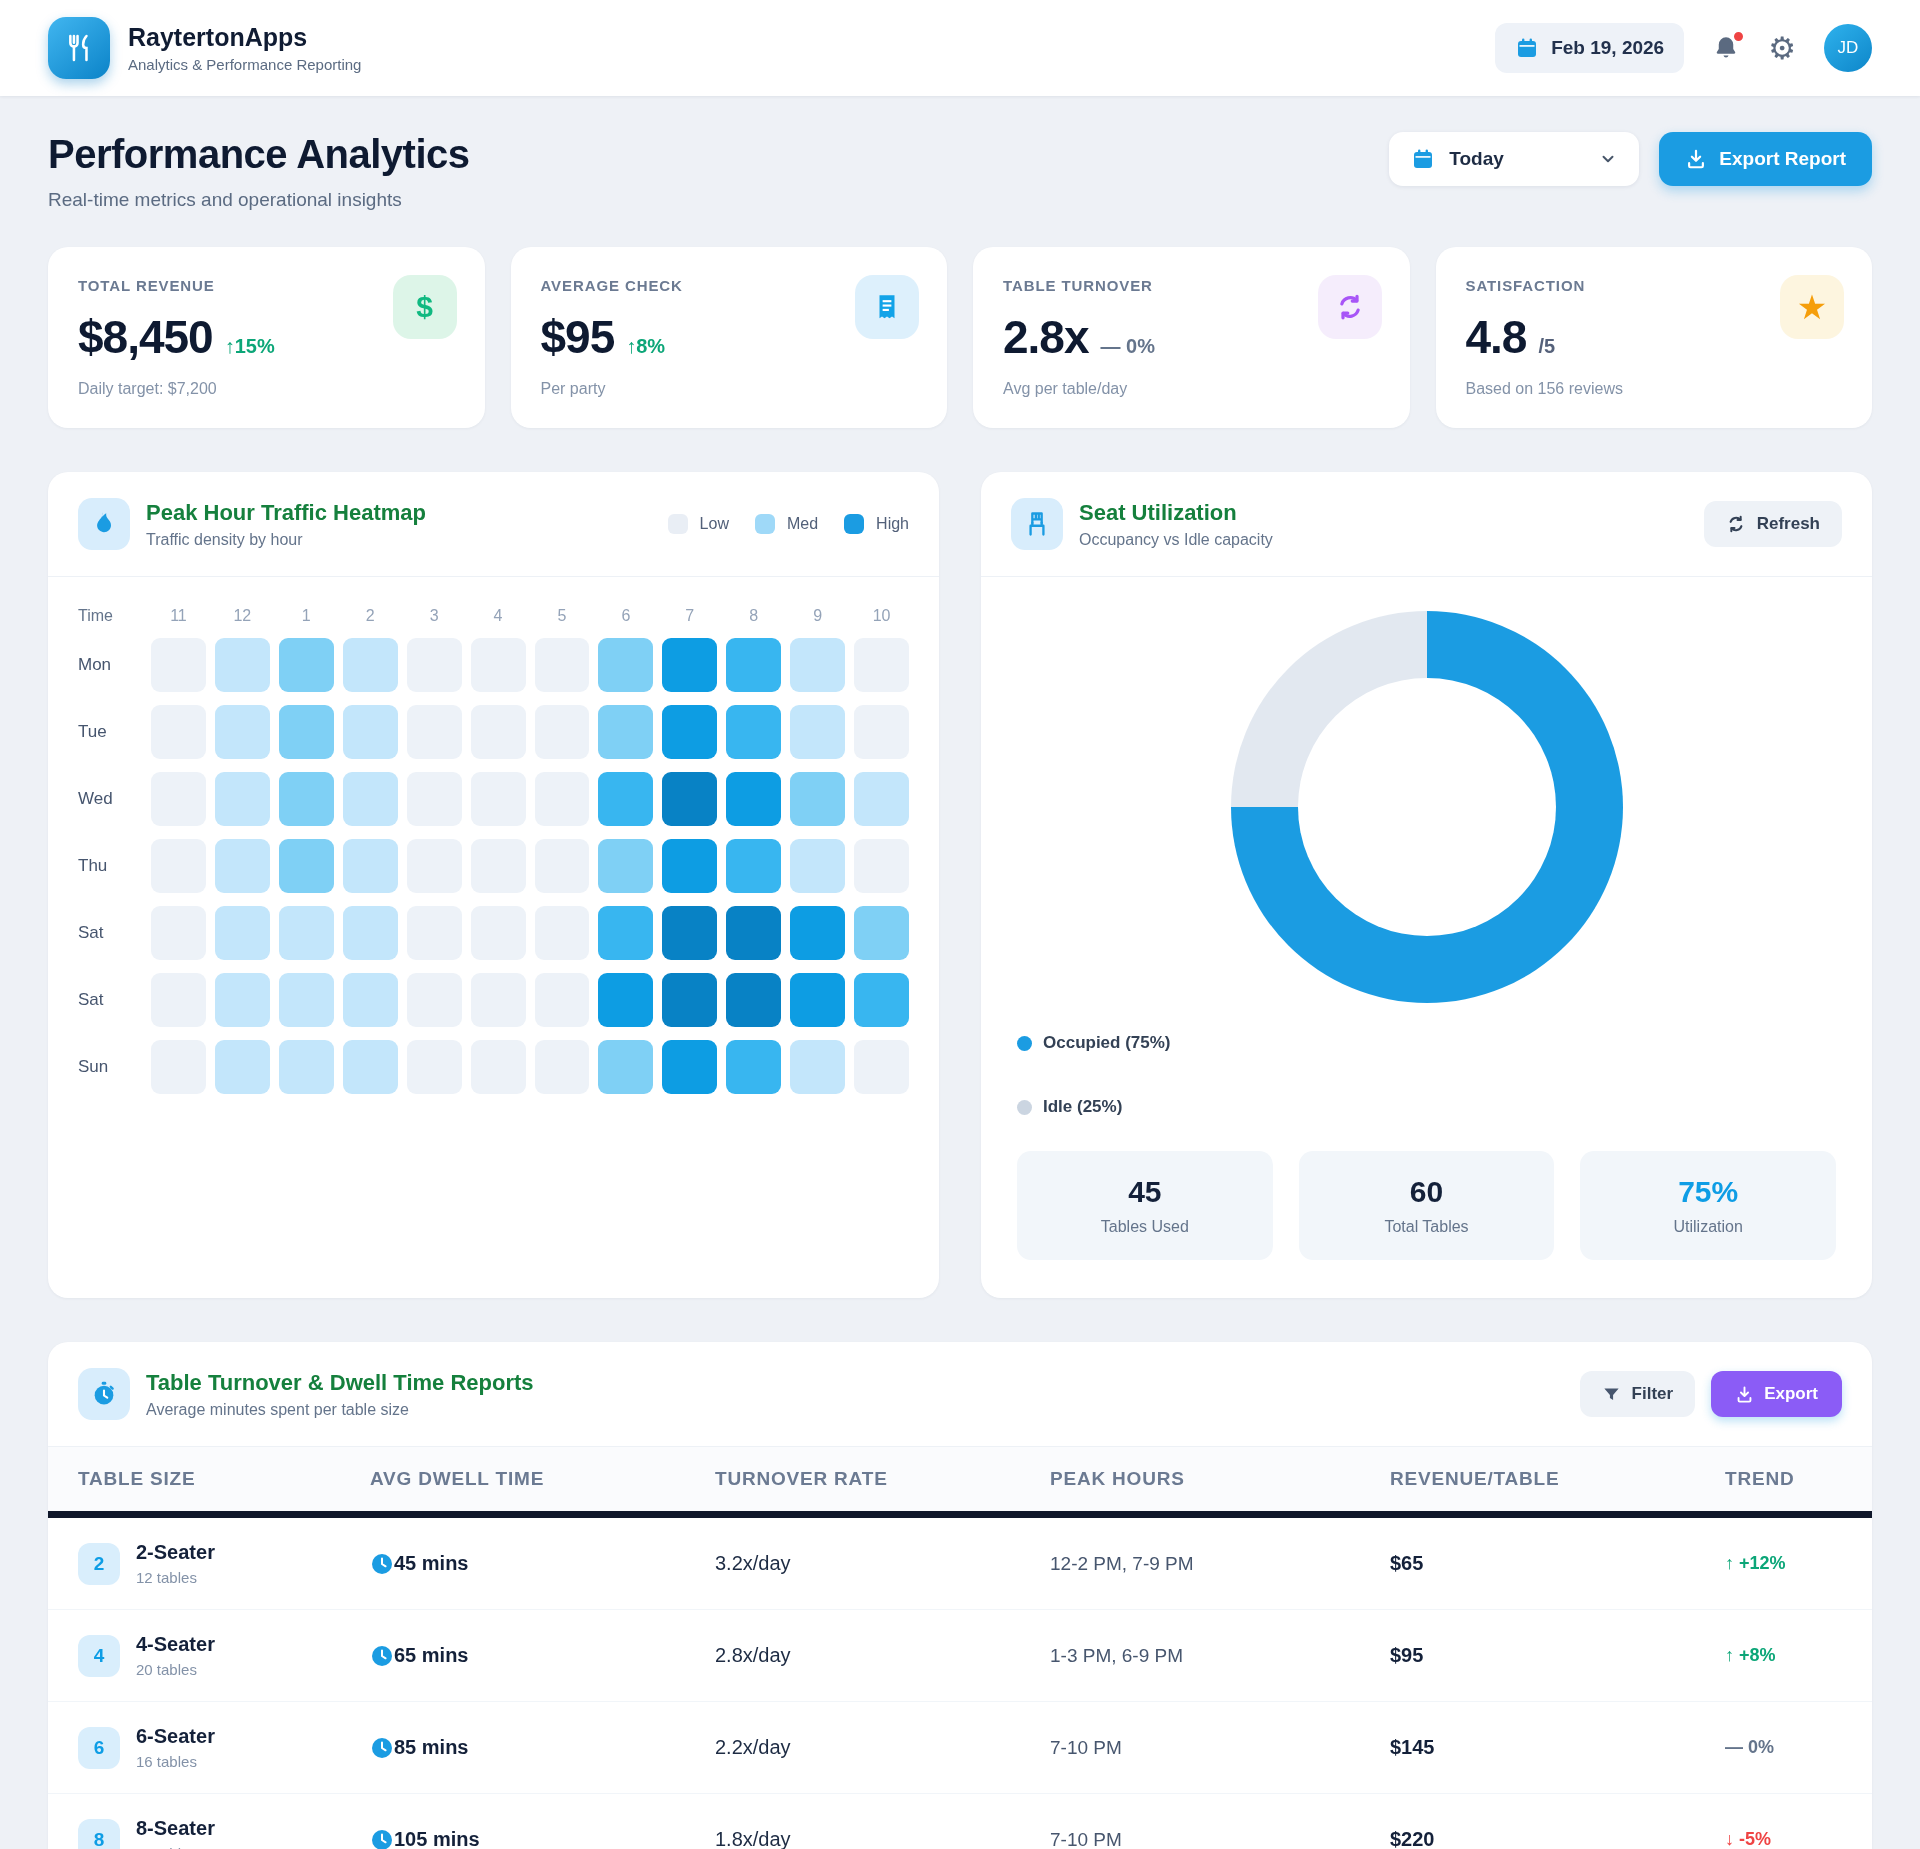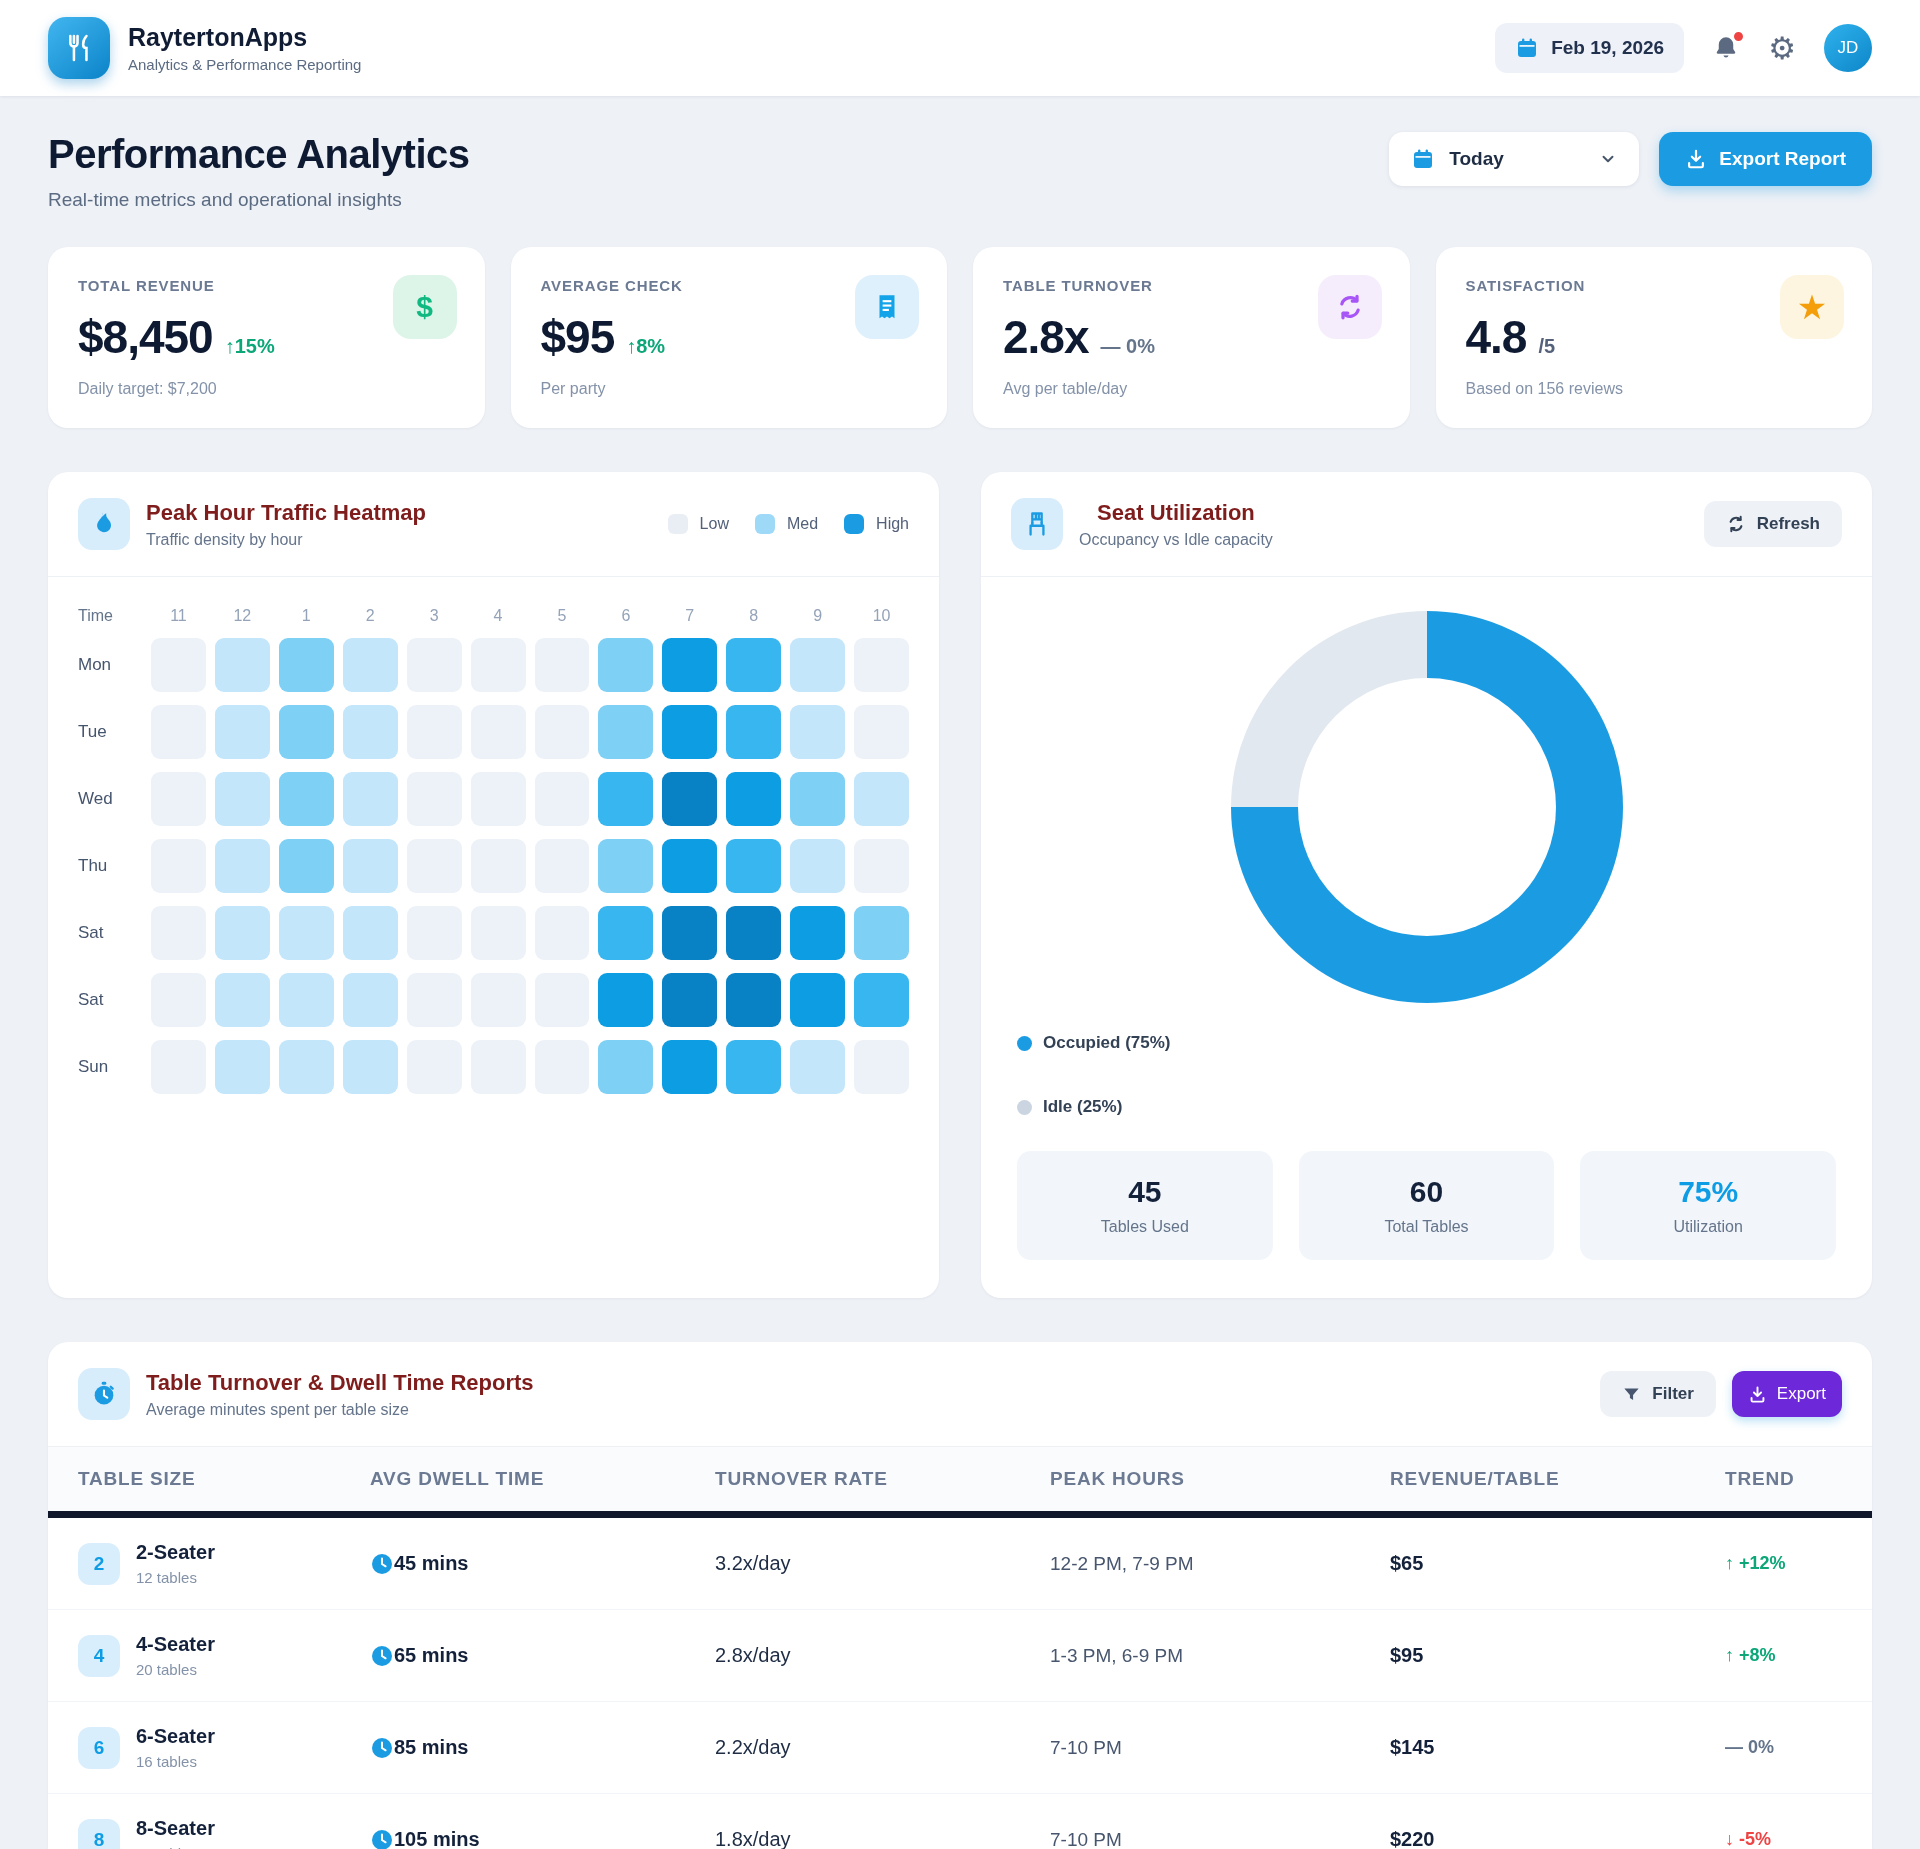--- a/index.html
+++ b/index.html
@@ -65,21 +65,21 @@
   .star-glyph { font-size: 34px; color: #f59e0b; line-height: 1; }
 
   
   .panels { display: grid; grid-template-columns: 1fr 1fr; gap: 42px; margin-top: 44px; align-items: stretch; }
   .card { background: #fff; border-radius: 20px; box-shadow: 0 1px 3px rgba(15,30,60,.05); }
   .card-head { display: flex; align-items: center; justify-content: space-between;
     padding: 26px 30px; border-bottom: 1px solid #edf1f6; }
   .head-left { display: flex; align-items: center; gap: 16px; }
   .head-chip { width: 52px; height: 52px; border-radius: 14px; background: #d8edfc;
     display: flex; align-items: center; justify-content: center; flex: none; }
-  .card-title { font-size: 22px; font-weight: 700; color: #7f1d1d; text-align: center; }
+  .card-title { font-size: 22px; font-weight: 700; color: #15803d; }
   .card-sub { font-size: 16px; color: #64748b; margin-top: 5px; }
 
   .hm-legend { display: flex; align-items: center; gap: 12px; font-size: 16px; color: #526079; }
   .legend-swatch { width: 20px; height: 20px; border-radius: 6px; display: inline-block; margin-left: 14px; }
   .hm-body { padding: 30px 30px 40px; }
   .hm-grid { display: grid; grid-template-columns: 64px repeat(12,1fr); gap: 13px 9px; align-items: center; }
   .hm-corner { font-size: 16px; color: #64748b; }
   .hm-hour { text-align: center; font-size: 16px; color: #94a3b8; }
   .hm-day { font-size: 17px; color: #46556e; }
   .hm-cell { height: 54px; border-radius: 9px; }
@@ -95,22 +95,22 @@
   .dot { width: 15px; height: 15px; border-radius: 50%; display: inline-block; }
   .seat-stats { display: grid; grid-template-columns: repeat(3,1fr); gap: 26px; margin-top: 34px; }
   .stat-box { background: #f2f6fa; border-radius: 14px; padding: 24px 10px; text-align: center; }
   .stat-value { font-size: 30px; font-weight: 800; color: #14213a; }
   .stat-value.accent { color: #0e9de5; }
   .stat-label { font-size: 16px; color: #64748b; margin-top: 9px; }
 
   
   .table-card { margin-top: 44px; margin-bottom: 40px; }
   .head-actions { display: flex; align-items: center; gap: 16px; }
-  .btn-sm-primary { display: flex; align-items: center; gap: 10px; background: #6d28d9; color: #fff;
-    font-size: 17px; font-weight: 400; border: none; border-radius: 12px; padding: 13px 16px;
+  .btn-sm-primary { display: flex; align-items: center; gap: 10px; background: #8b5cf6; color: #fff;
+    font-size: 17px; font-weight: 700; border: none; border-radius: 12px; padding: 13px 24px;
     cursor: pointer; box-shadow: 0 4px 10px rgba(27,156,226,.3); }
   .thead { display: grid; grid-template-columns: 292px 345px 335px 340px 335px 1fr;
     padding: 21px 30px; background: #fafbfd; border-bottom: 7px solid #0f172a;
     font-size: 19px; font-weight: 700; letter-spacing: .8px; color: #6b7a92; }
   .trow { display: grid; grid-template-columns: 292px 345px 335px 340px 335px 1fr;
     padding: 23px 30px; align-items: center; border-bottom: 1px solid #f1f5f9; }
   .trow:last-child { border-bottom: none; padding-bottom: 30px; }
   .size-cell { display: flex; align-items: center; gap: 16px; }
   .size-badge { width: 42px; height: 42px; border-radius: 12px; background: #d9eefc; color: #0e9de5;
     font-weight: 800; font-size: 19px; display: flex; align-items: center; justify-content: center; flex: none; }

